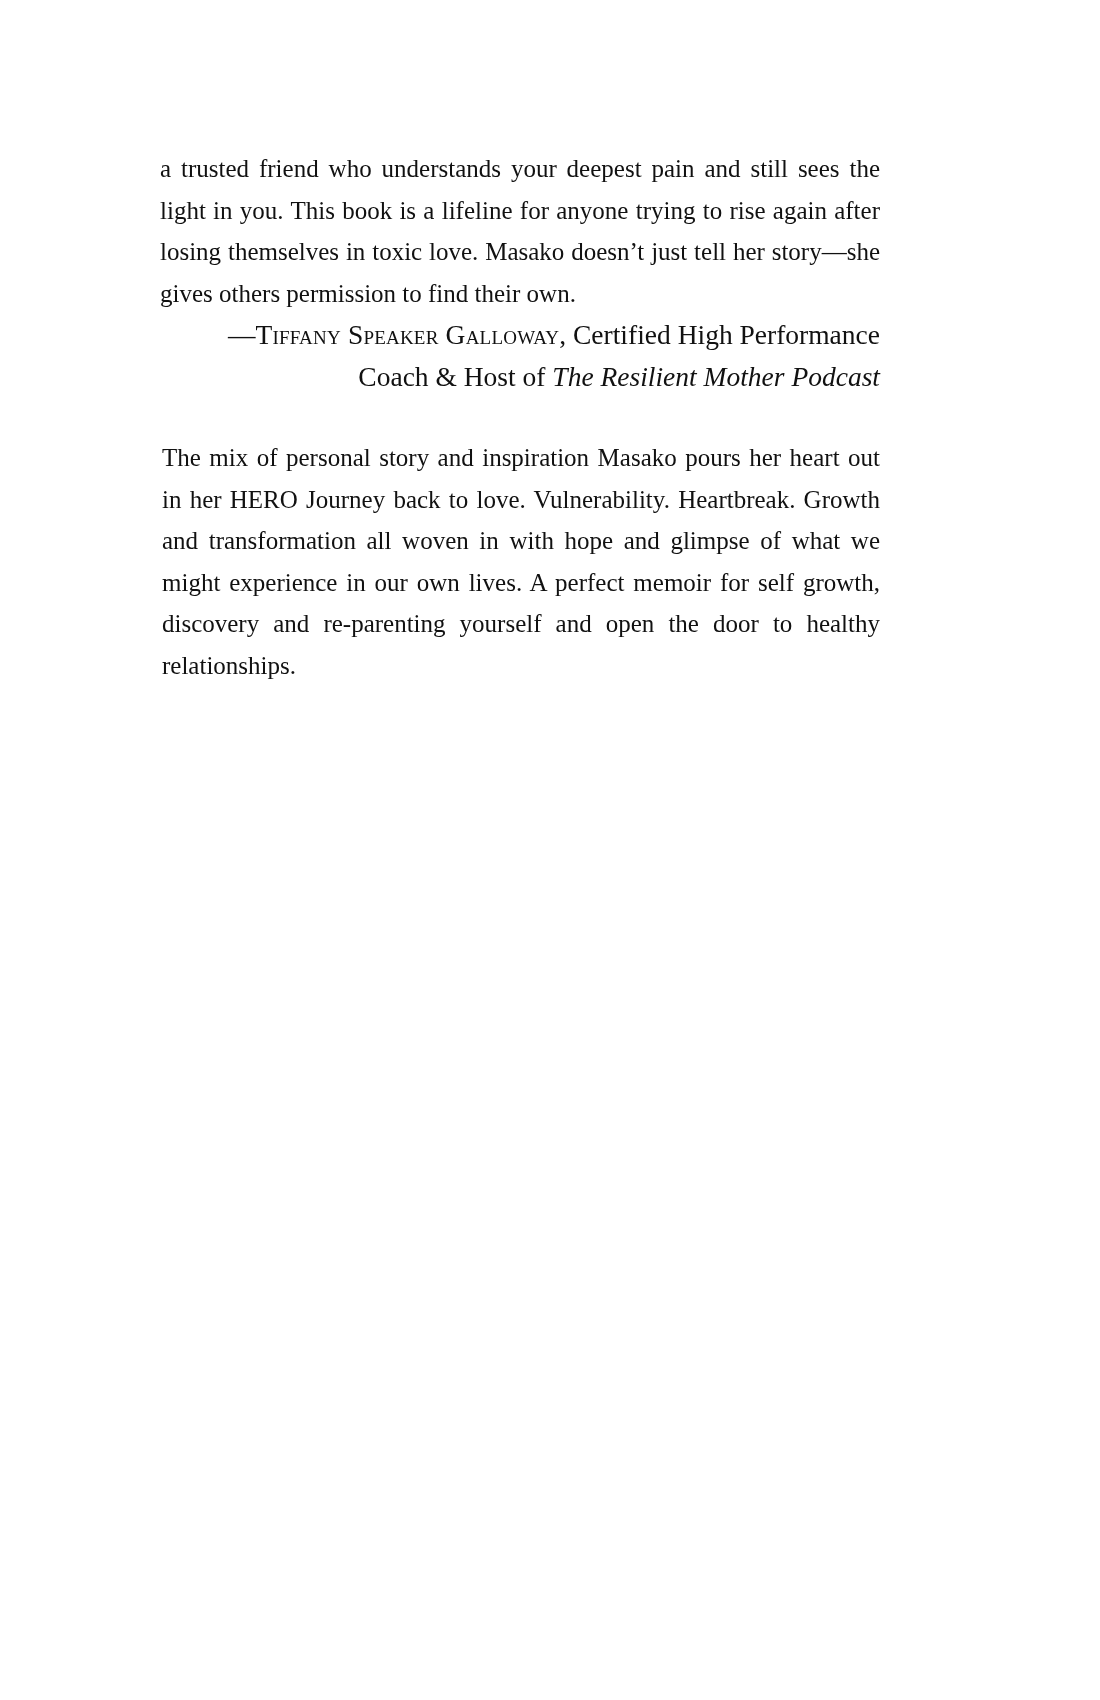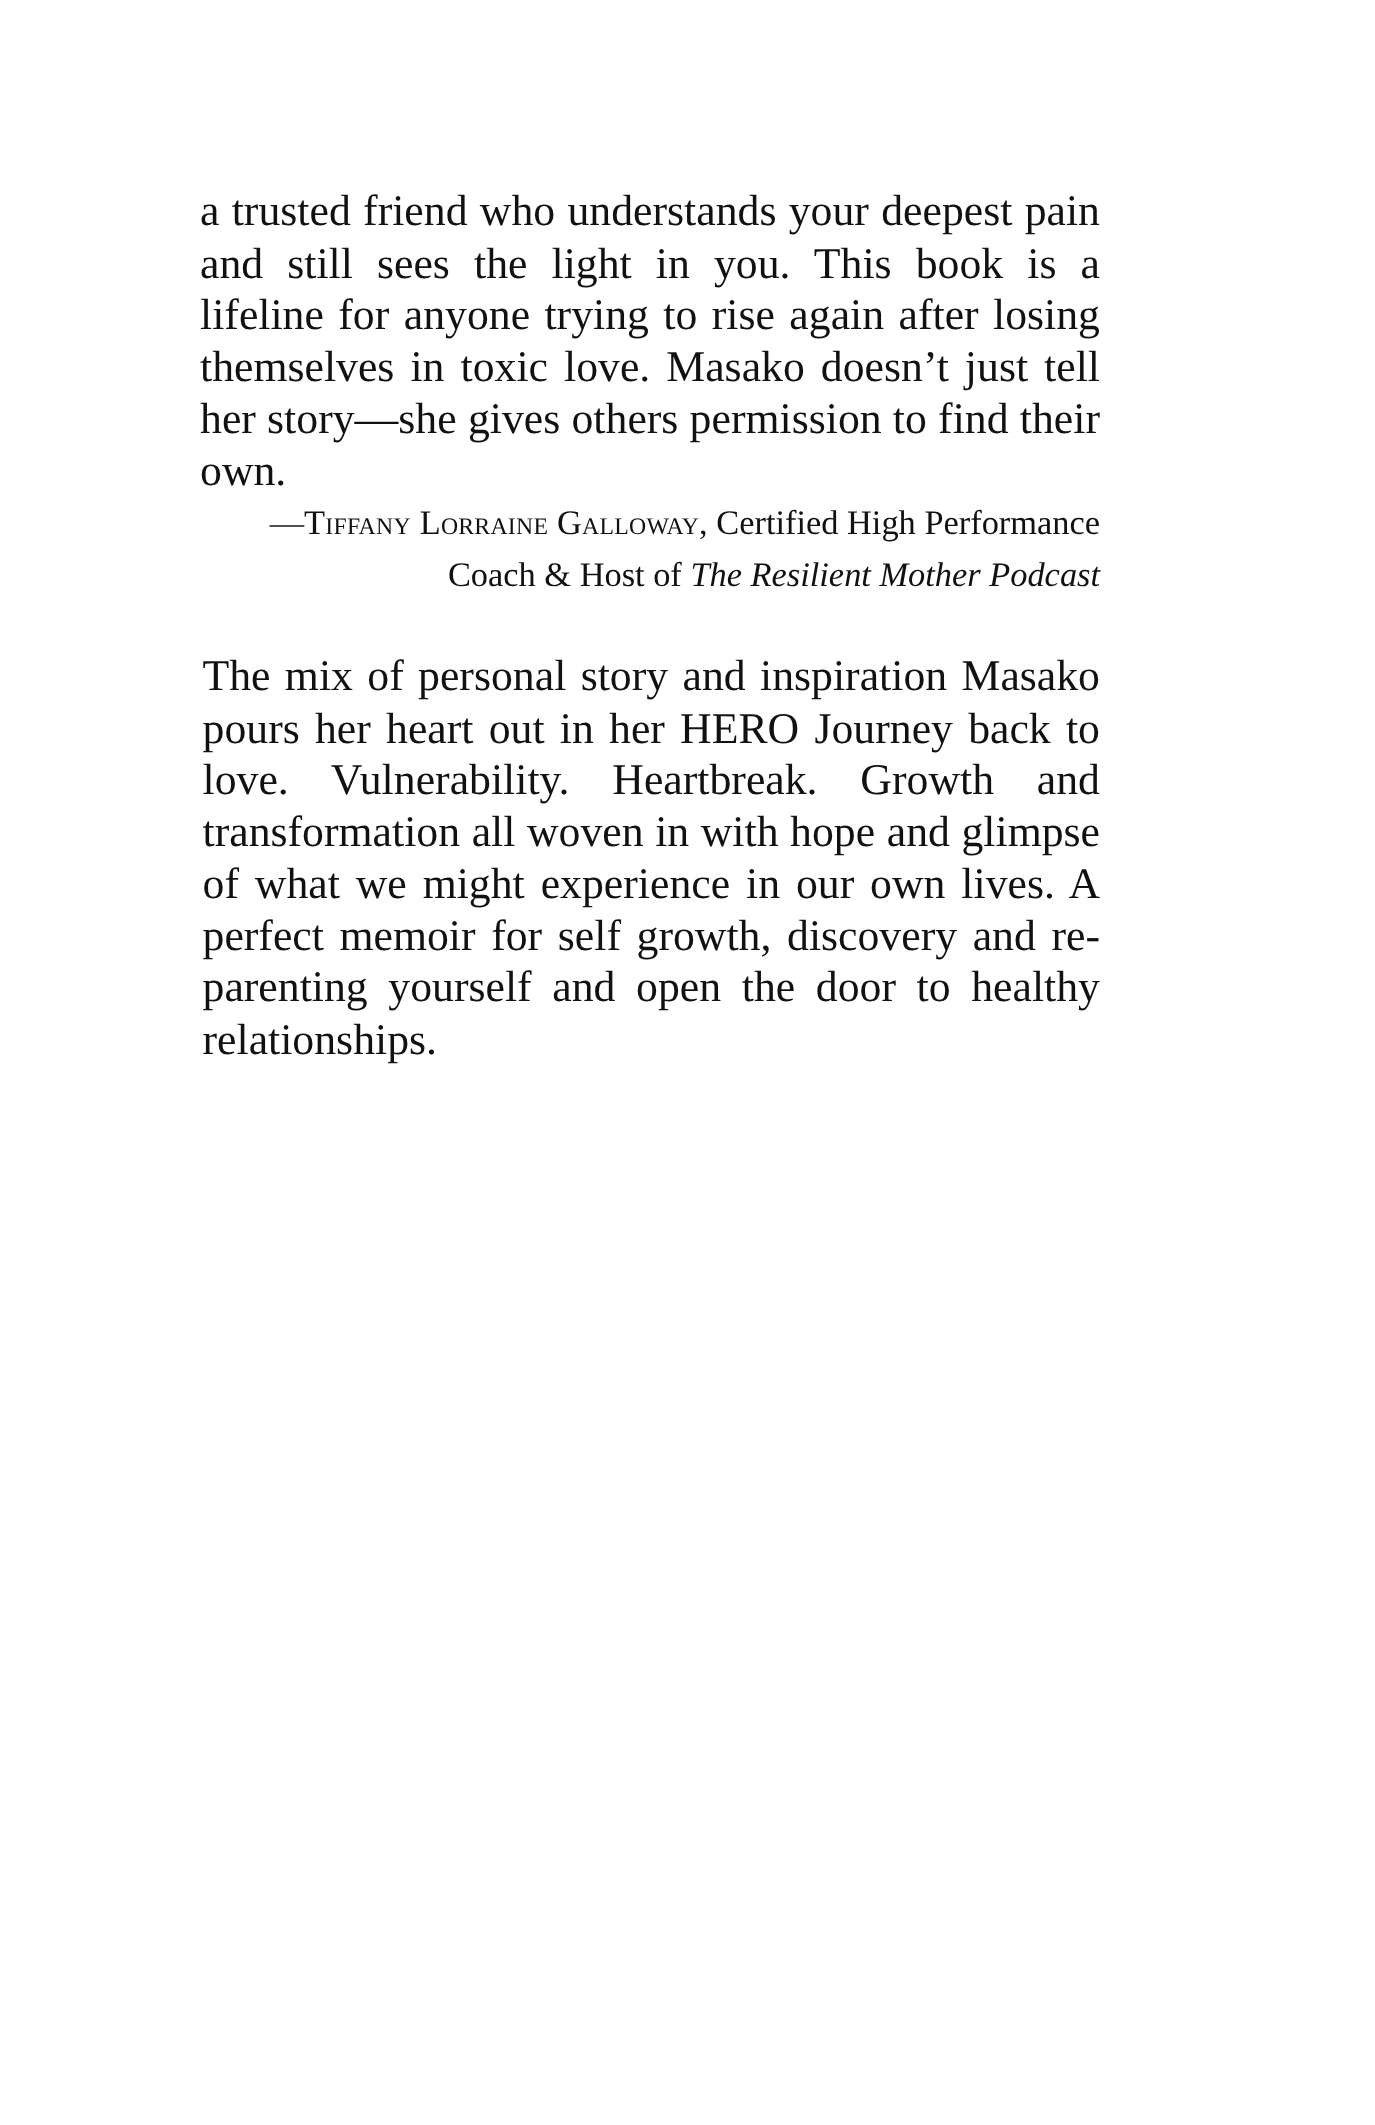--- a/index.html
+++ b/index.html
@@ -25,21 +25,21 @@
 
   .text-block {
     position: absolute;
     left: 160px;
     top: 148px;
     width: 720px;
   }
 
   .para {
     margin: 0 0 0 0;
-    font-size: 35px;
+    font-size: 25px;
     line-height: 41.5px;
     text-align: justify;
     text-justify: inter-word;
     color: #111111;
   }
 
   .para.first {
     text-indent: 0;
   }
 
@@ -76,21 +76,21 @@
 </head>
 <body>
 
 <div class="page">
   <div class="text-block">
 
     <div class="group">
       <p class="para first">a trusted friend who understands your deepest pain and still sees the light in you. This book is a lifeline for anyone trying to rise again after losing themselves in toxic love. Masako doesn’t just tell her story—she gives others permission to find their own.</p>
 
       <p class="attrib">
-        <span class="lead">—</span><span class="smallcaps">Tiffany Lorraine Galloway</span><span>, </span><span>Certified High Performance Coach &amp; Host of </span><span class="ital">The Resilient Mother Podcast</span>
+        <span class="lead">—</span><span class="smallcaps">Tiffany Speaker Galloway</span><span>, </span><span>Certified High Performance Coach &amp; Host of </span><span class="ital">The Resilient Mother Podcast</span>
       </p>
     </div>
 
     <div class="gap-block"></div>
 
     <div class="group">
       <p class="para indented">The mix of personal story and inspiration Masako pours her heart out in her HERO Journey back to love. Vulnerability. Heartbreak. Growth and transformation all woven in with hope and glimpse of what we might experience in our own lives. A perfect memoir for self growth, discovery and re-parenting yourself and open the door to healthy relationships.</p>
 
     </div>
 

